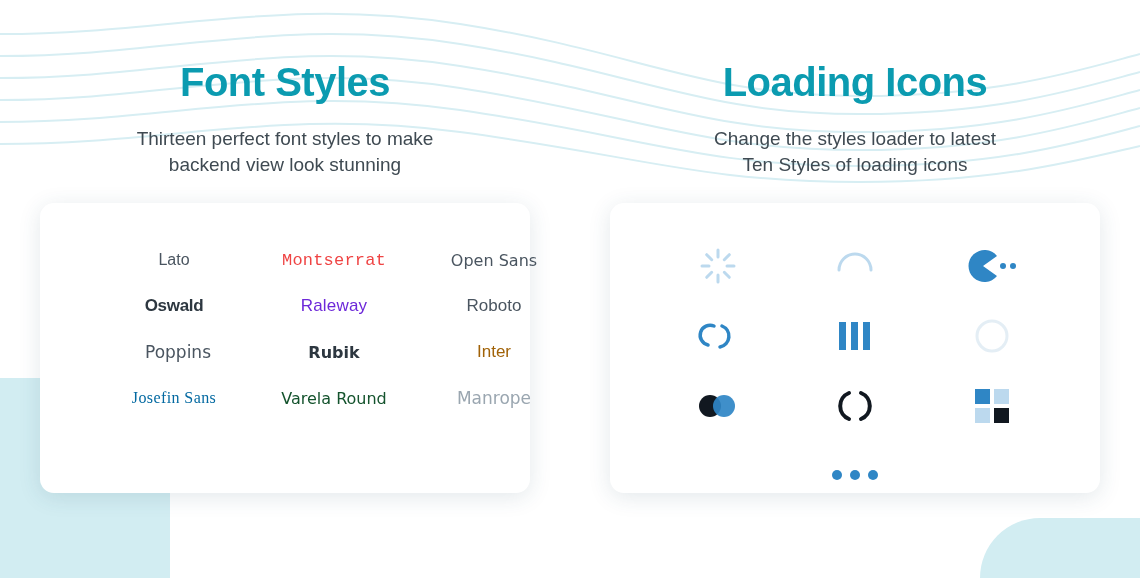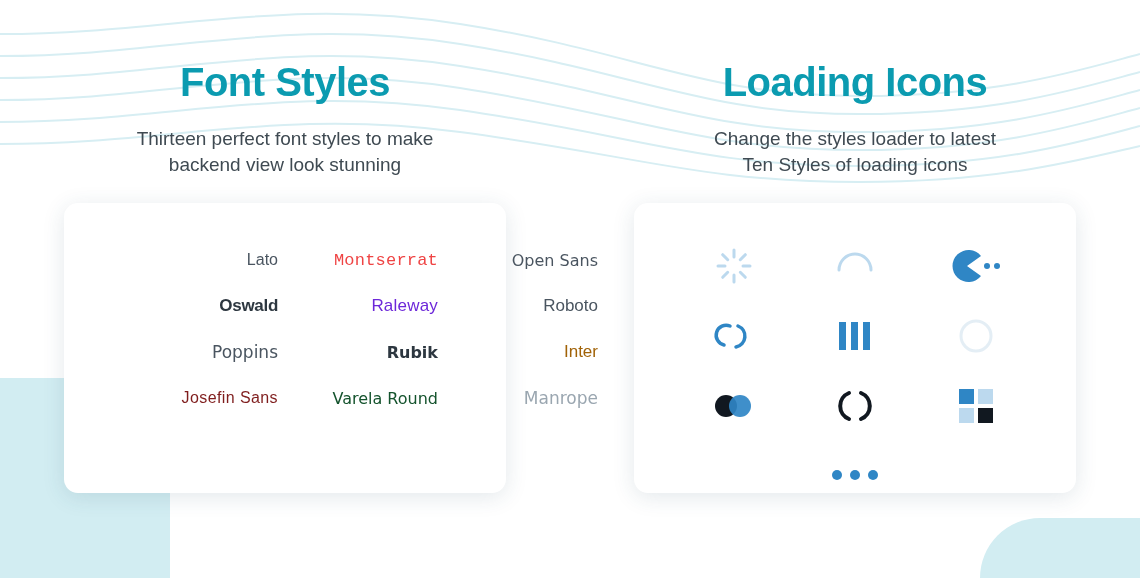--- a/index.html
+++ b/index.html
@@ -47,21 +47,21 @@
 
   .content {
     position: relative;
     z-index: 2;
     display: flex;
     width: 1140px;
   }
   .panel {
     width: 570px;
     box-sizing: border-box;
-    padding: 0 64px;
+    padding: 0 40px;
     text-align: center;
   }
   .panel-title {
     color: #0b9bb0;
     font-size: 40px;
     font-weight: bold;
     letter-spacing: -0.5px;
     margin: 60px 0 0 0;
     line-height: 1.1;
   }
@@ -77,37 +77,37 @@
     background: #ffffff;
     border-radius: 14px;
     box-shadow: 0 4px 22px rgba(40, 80, 100, 0.13);
     box-sizing: border-box;
   }
 
   
   .fonts-card {
     height: 290px;
     padding: 34px 34px 20px 54px;
-    text-align: right;
+    text-align: center;
   }
   .fonts-grid {
     display: grid;
     grid-template-columns: 160px 160px 160px;
     grid-auto-rows: 46px;
     align-items: center;
   }
   .font-item {
     font-size: 17px;
     color: #4a5560;
     white-space: nowrap;
   }
   .f-lato { font-family: "Liberation Sans", sans-serif; font-size: 16px; color: #4a5560; }
   .f-oswald { font-family: "Liberation Sans Narrow", "Liberation Sans", sans-serif; font-weight: bold; font-size: 17px; letter-spacing: -0.3px; color: #2d3740; }
   .f-poppins { font-family: "DejaVu Sans", sans-serif; font-size: 17px; color: #4a5560; margin-left: 8px; }
-  .f-josefin { font-family: Liberation Sans, sans-serif; font-size: 16px; letter-spacing: 0.4px; color: #7f1d1d; }
+  .f-josefin { font-family: Liberation Serif, serif; font-size: 16px; letter-spacing: 0.4px; color: #0369a1; }
   .f-nunito { font-family: "DejaVu Sans", sans-serif; font-size: 16px; color: #4a5560; }
   .f-montserrat { font-family: Liberation Mono, monospace; font-size: 17px; color: #ef4444; letter-spacing: 0.2px; }
   .f-raleway { font-family: "Liberation Sans", sans-serif; font-size: 17px; color: #6d28d9; letter-spacing: 0.2px; }
   .f-rubik { font-family: "DejaVu Sans", sans-serif; font-weight: bold; font-size: 16px; color: #2d3740; }
   .f-varela { font-family: "DejaVu Sans", sans-serif; font-size: 16px; color: #14532d; }
   .f-opensans { font-family: "DejaVu Sans", sans-serif; font-size: 16px; color: #4a5560; }
   .f-roboto { font-family: "Liberation Sans", sans-serif; font-size: 17px; color: #4a5560; }
   .f-inter { font-family: "Liberation Sans", sans-serif; font-size: 17px; color: #a16207; }
   .f-manrope { font-family: "DejaVu Sans", sans-serif; font-size: 17px; color: #9aa6b0; }
 

